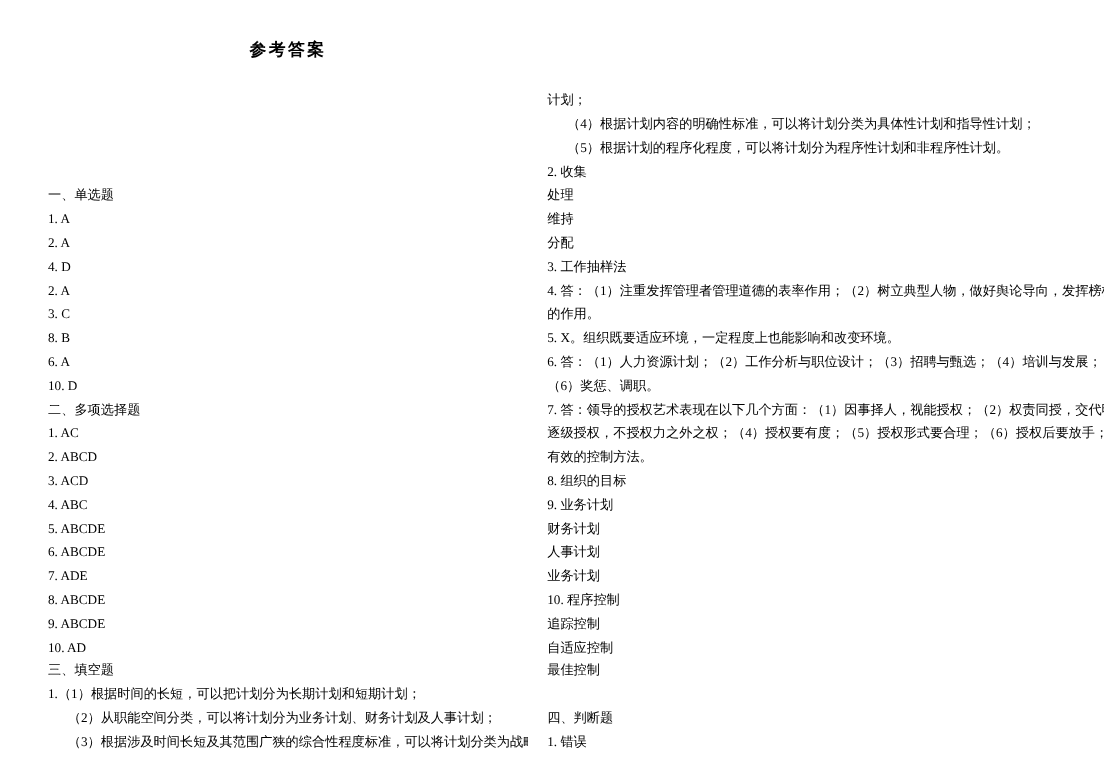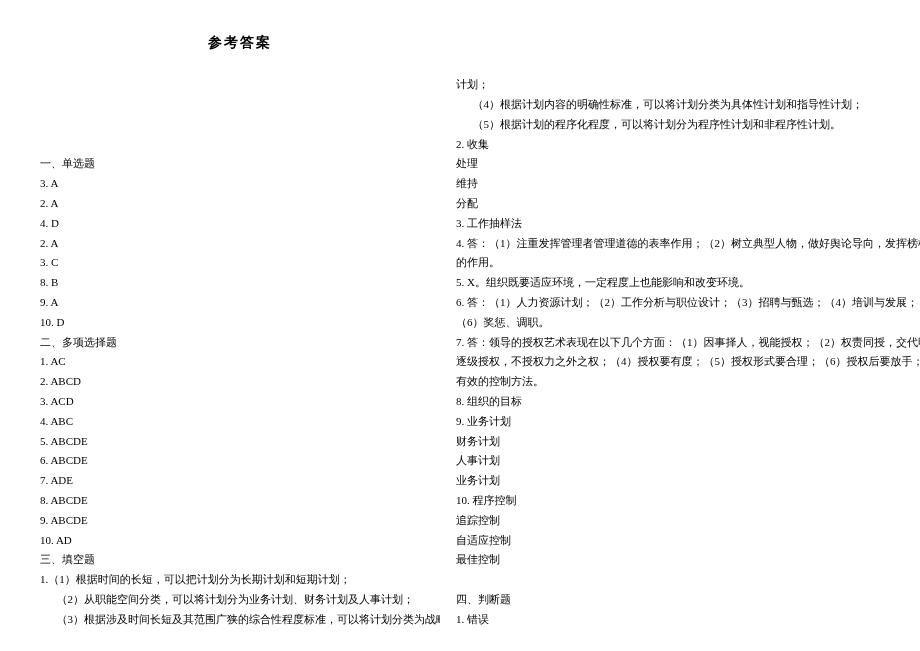--- a/index.html
+++ b/index.html
@@ -40,27 +40,27 @@
     .indent1 { padding-left: 1.5em; }
   </style>
 </head>
 <body>
 
 <div class="title">参考答案</div>
 
 <div class="columns">
   <div class="col-left">
     <div class="line">一、单选题</div>
-    <div class="line">3. A</div>
+    <div class="line">1. A</div>
     <div class="line">2. A</div>
     <div class="line">4. D</div>
     <div class="line">2. A</div>
     <div class="line">3. C</div>
     <div class="line">8. B</div>
-    <div class="line">9. A</div>
+    <div class="line">6. A</div>
     <div class="line">10. D</div>
     <div class="line">二、多项选择题</div>
     <div class="line">1. AC</div>
     <div class="line">2. ABCD</div>
     <div class="line">3. ACD</div>
     <div class="line">4. ABC</div>
     <div class="line">5. ABCDE</div>
     <div class="line">6. ABCDE</div>
     <div class="line">7. ADE</div>
     <div class="line">8. ABCDE</div>

